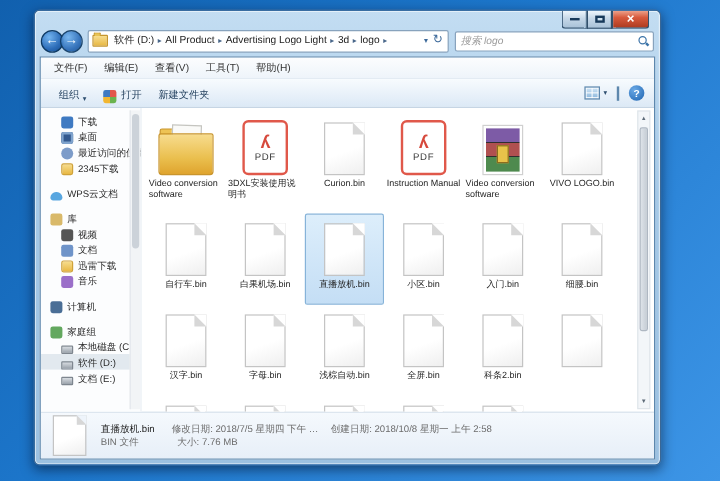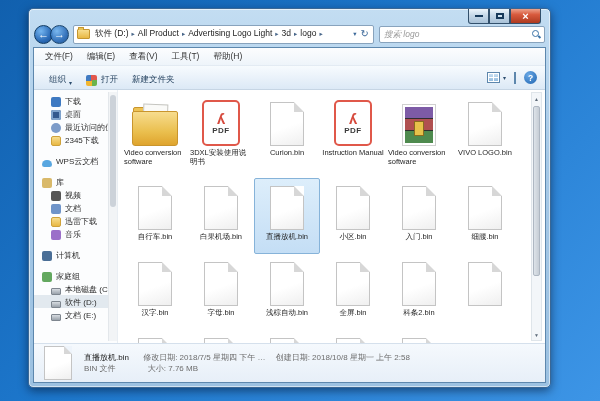--- a/index.html
+++ b/index.html
@@ -107,21 +107,21 @@
   .ficon-wrap{height:48px;display:flex;align-items:flex-end;justify-content:center;margin-bottom:3px;flex:none}
   .flabel{font-size:7.5px;line-height:8.5px;color:#1f1f1f;max-width:62px;word-break:break-word}
   
   .fi-doc{width:34px;height:44px;position:relative;background:linear-gradient(160deg,#ffffff 55%,#efefef);
     border:1px solid #c4c4c4;box-sizing:border-box}
   .fi-doc::before{content:"";position:absolute;top:-1px;right:-1px;width:0;height:0;
     border-top:10px solid #fff;border-left:10px solid #d7d7d7}
   .fi-pdf{width:38px;height:46px;border:2px solid #e0584a;border-radius:5px;background:#fff;
     box-sizing:border-box;display:flex;flex-direction:column;align-items:center;justify-content:center;gap:1px}
   .pdf-glyph{color:#d6493c;font-size:15px;font-weight:bold;line-height:13px;transform:scaleX(-1)}
-  .pdf-badge{font-size:8px;font-weight:bold;color:#3a3a3a;letter-spacing:.5px}
+  .pdf-badge{font-size:8px;font-weight:normal;color:#3a3a3a;letter-spacing:.5px}
   .fi-folder{width:46px;height:42px;position:relative}
   .fi-folder .tab{position:absolute;left:1px;top:3px;width:16px;height:6px;background:#edc355;
     border:1px solid #c9952d;border-radius:2px 2px 0 0}
   .fi-folder .paper{position:absolute;left:11px;top:0;width:23px;height:20px;background:#fafaf8;
     border:1px solid #c5c5c0;transform:rotate(2deg)}
   .fi-folder .front{position:absolute;left:0;bottom:0;width:44px;height:33px;
     background:linear-gradient(#f7dc8e,#eabf4e 60%,#dfa42e);border:1px solid #c9952d;border-radius:2px 2px 3px 3px}
   .fi-rar{width:34px;height:42px;background:#fff;border:1px solid #d0d0d0;padding:2px;box-sizing:border-box}
   .fi-rar .books{width:100%;height:100%;position:relative;
     background:linear-gradient(#7d5ba6 0 31%,#2f2f2f 31% 34%,#b05050 34% 64%,#2f2f2f 64% 67%,#4e8a4e 67% 100%)}

